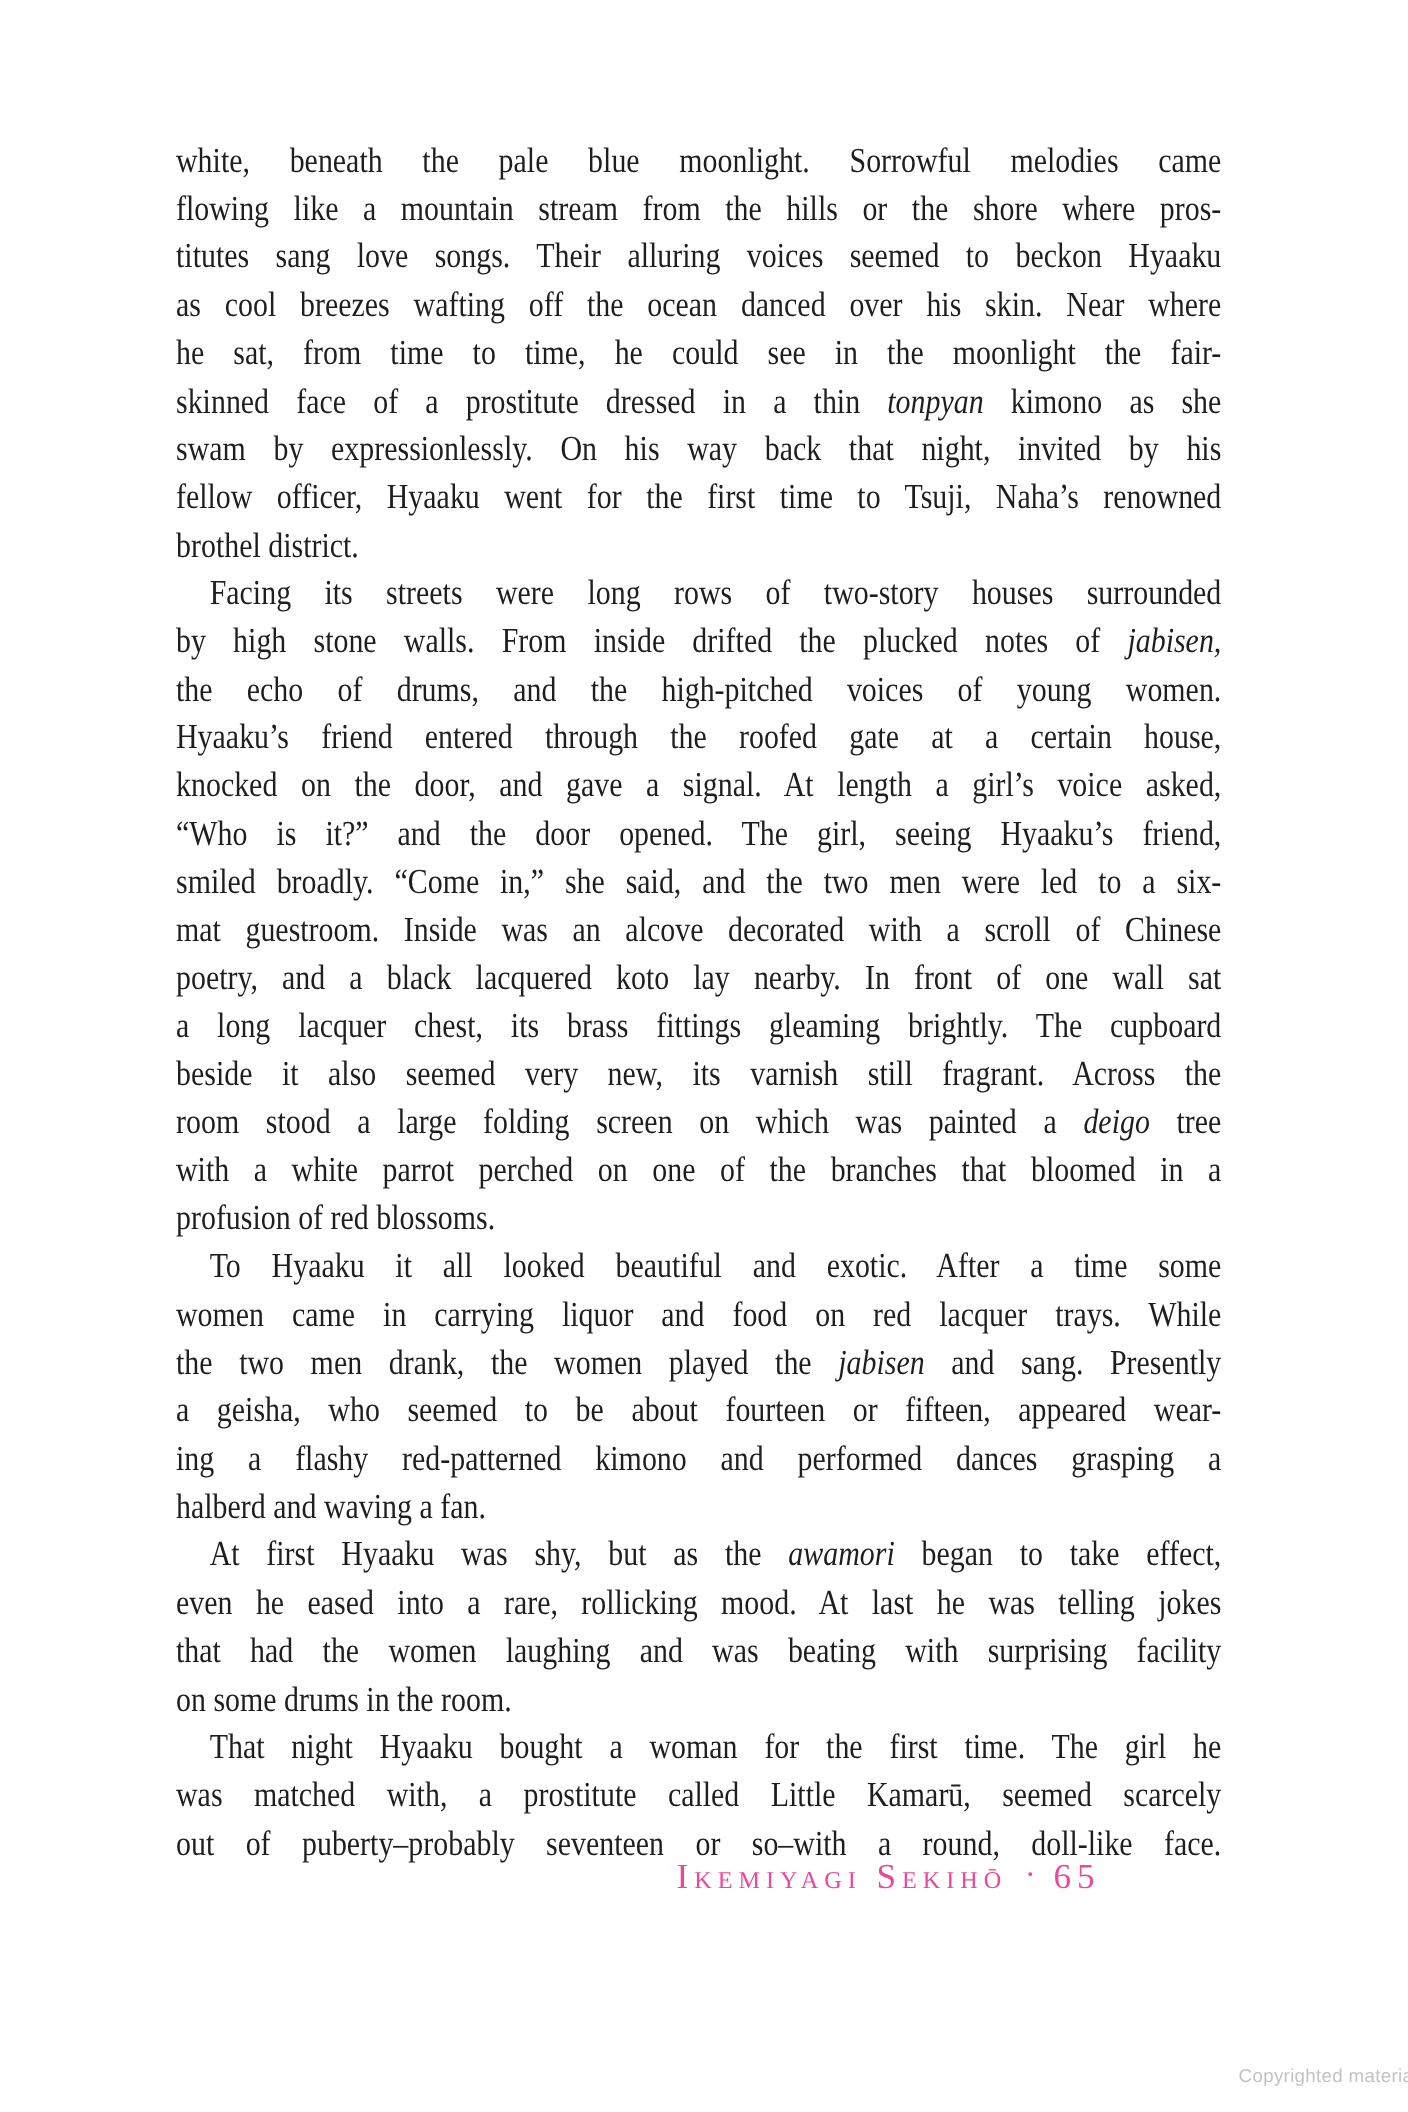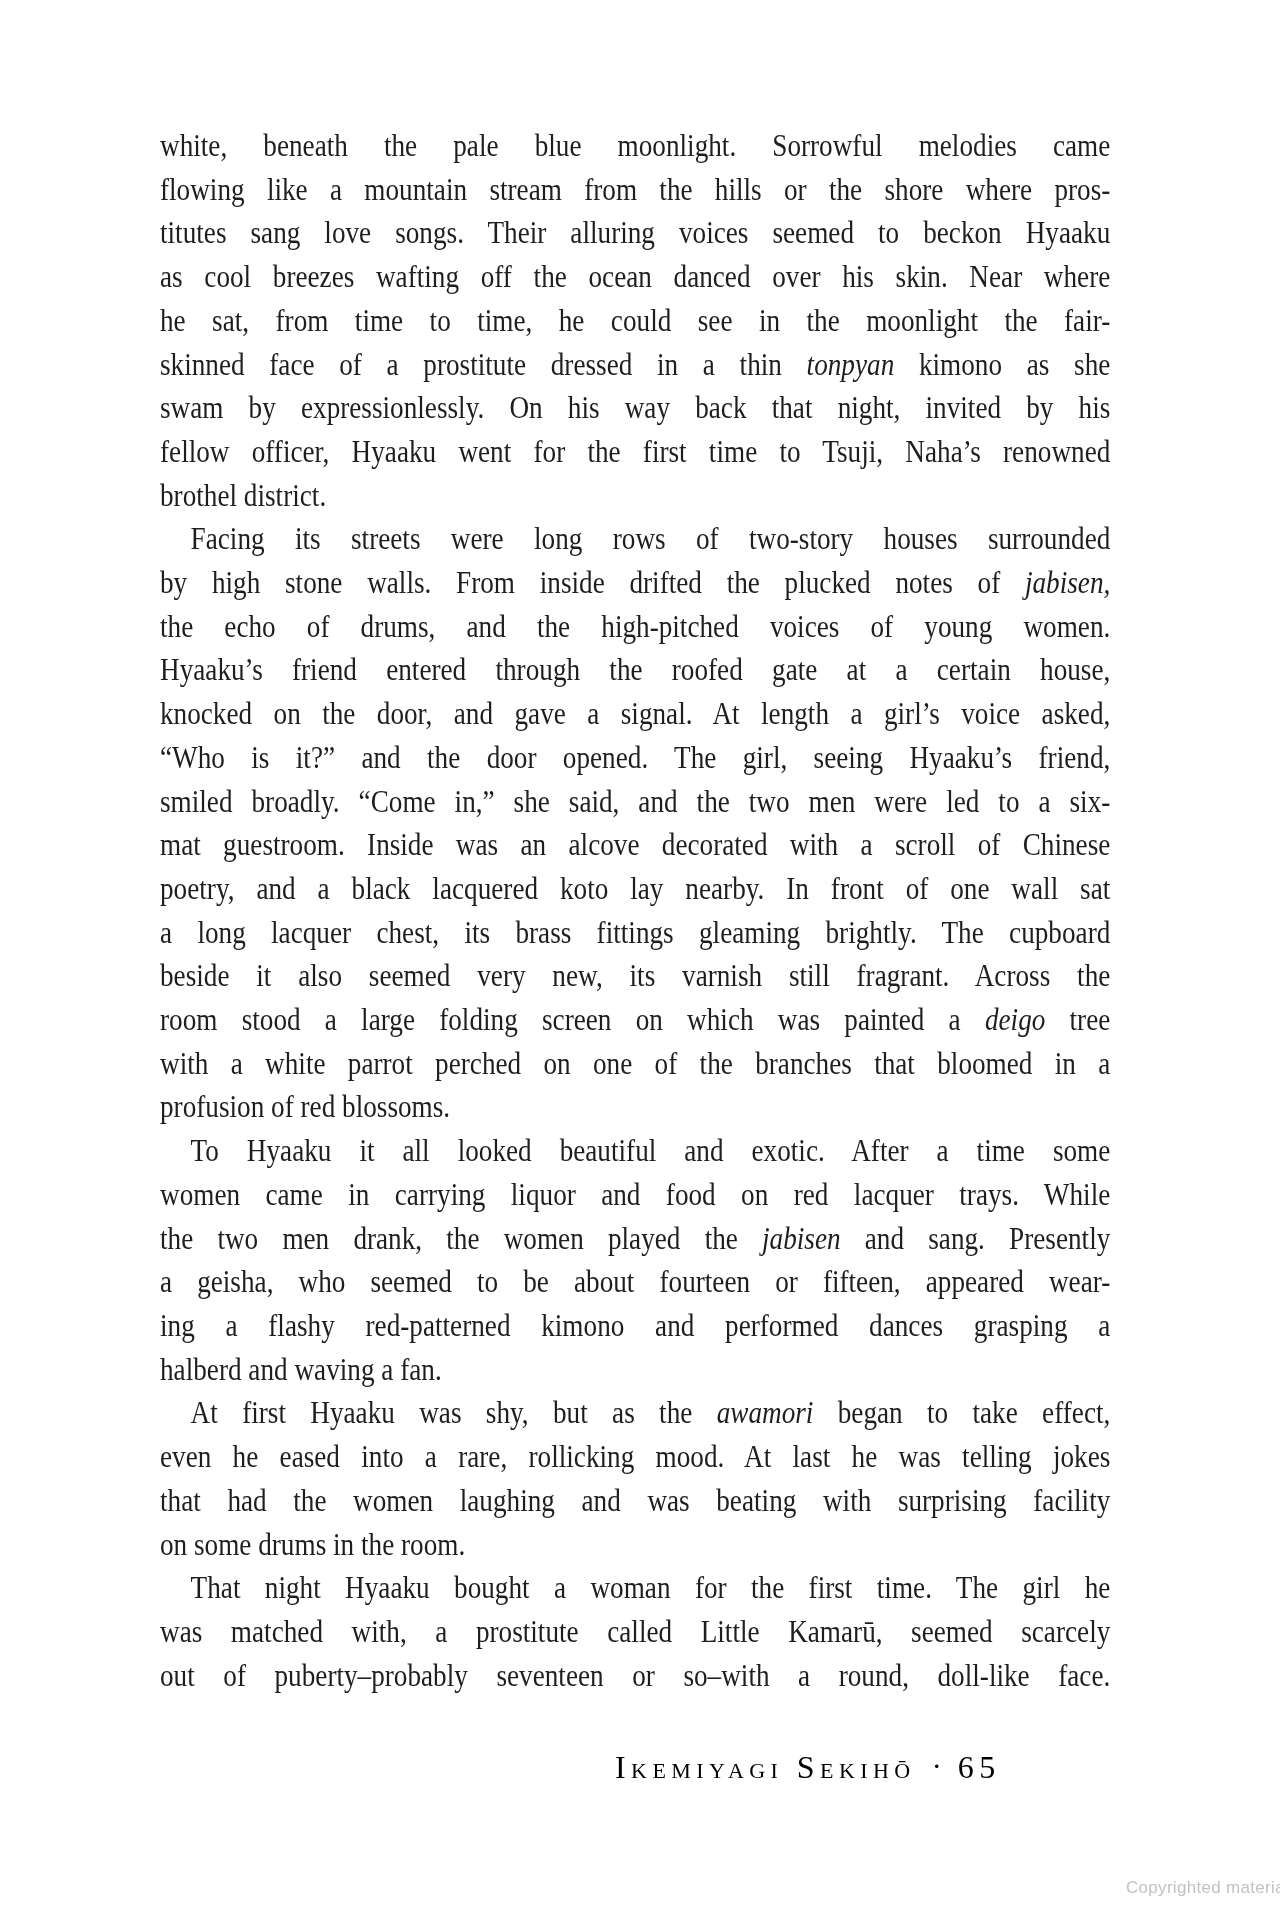--- a/index.html
+++ b/index.html
@@ -39,26 +39,26 @@
   }
   .line.indent {
     text-indent: 36px;
   }
   .line i {
     font-style: italic;
   }
   .footer {
     position: absolute;
     left: 615px;
-    top: 1749px;
+    top: 1688px;
     font-size: 32px;
     line-height: 34px;
     font-variant: small-caps;
     letter-spacing: 0.17em;
-    color: #000000;
+    color: #ec4899;
     white-space: nowrap;
   }
   .footer .sep {
     display: inline-block;
     margin: 0 16px;
     letter-spacing: 0;
     font-variant: normal;
     font-size: 30px;
     vertical-align: 2px;
   }

